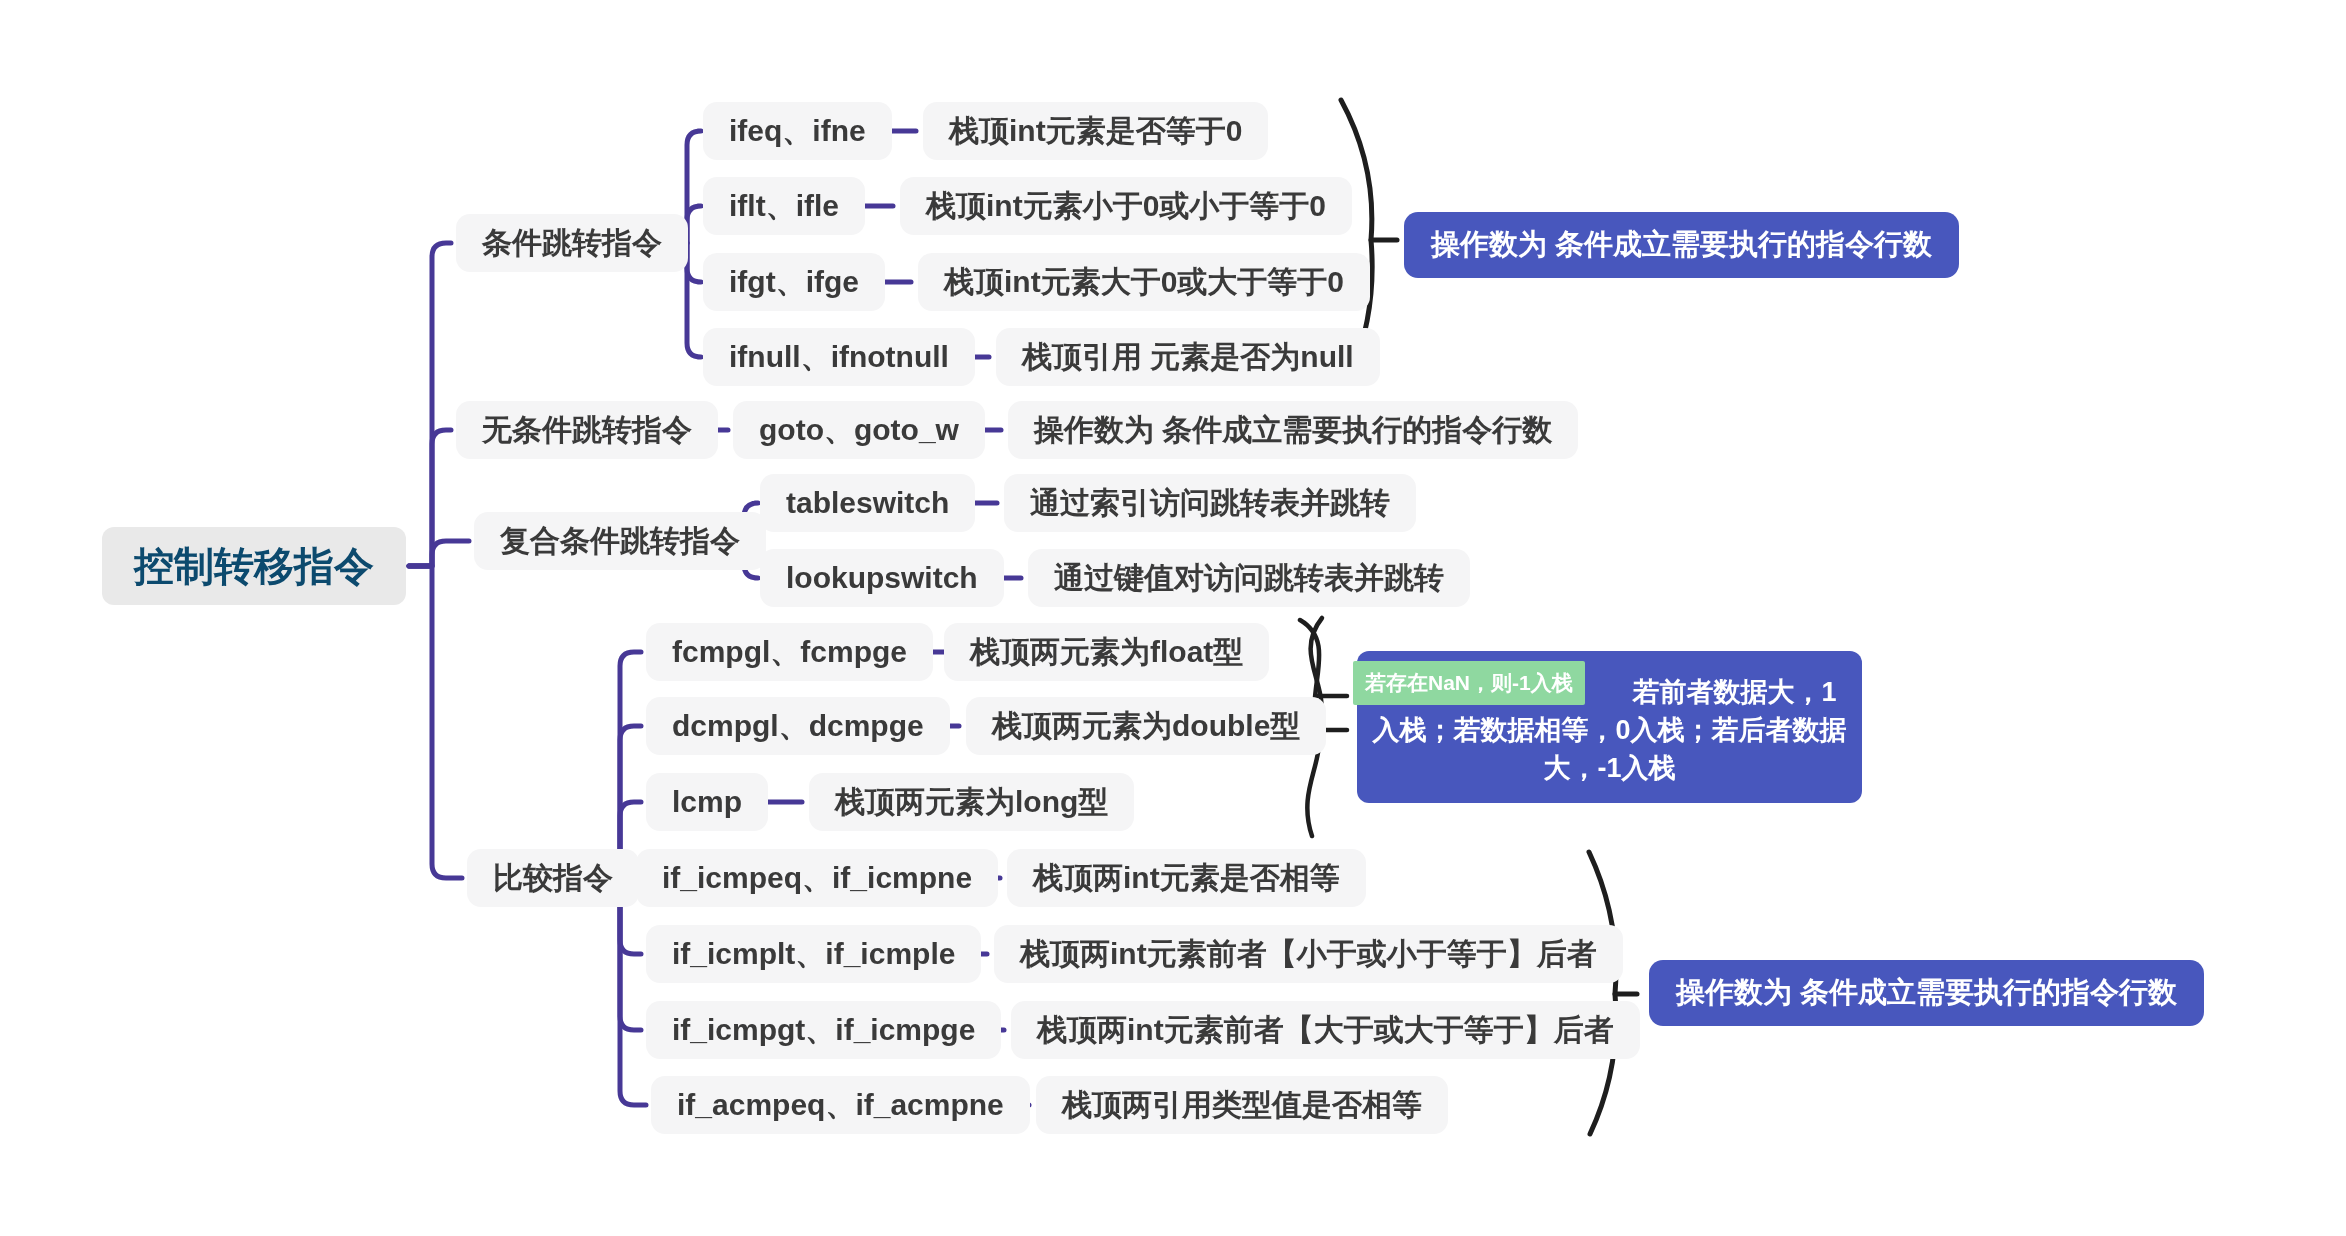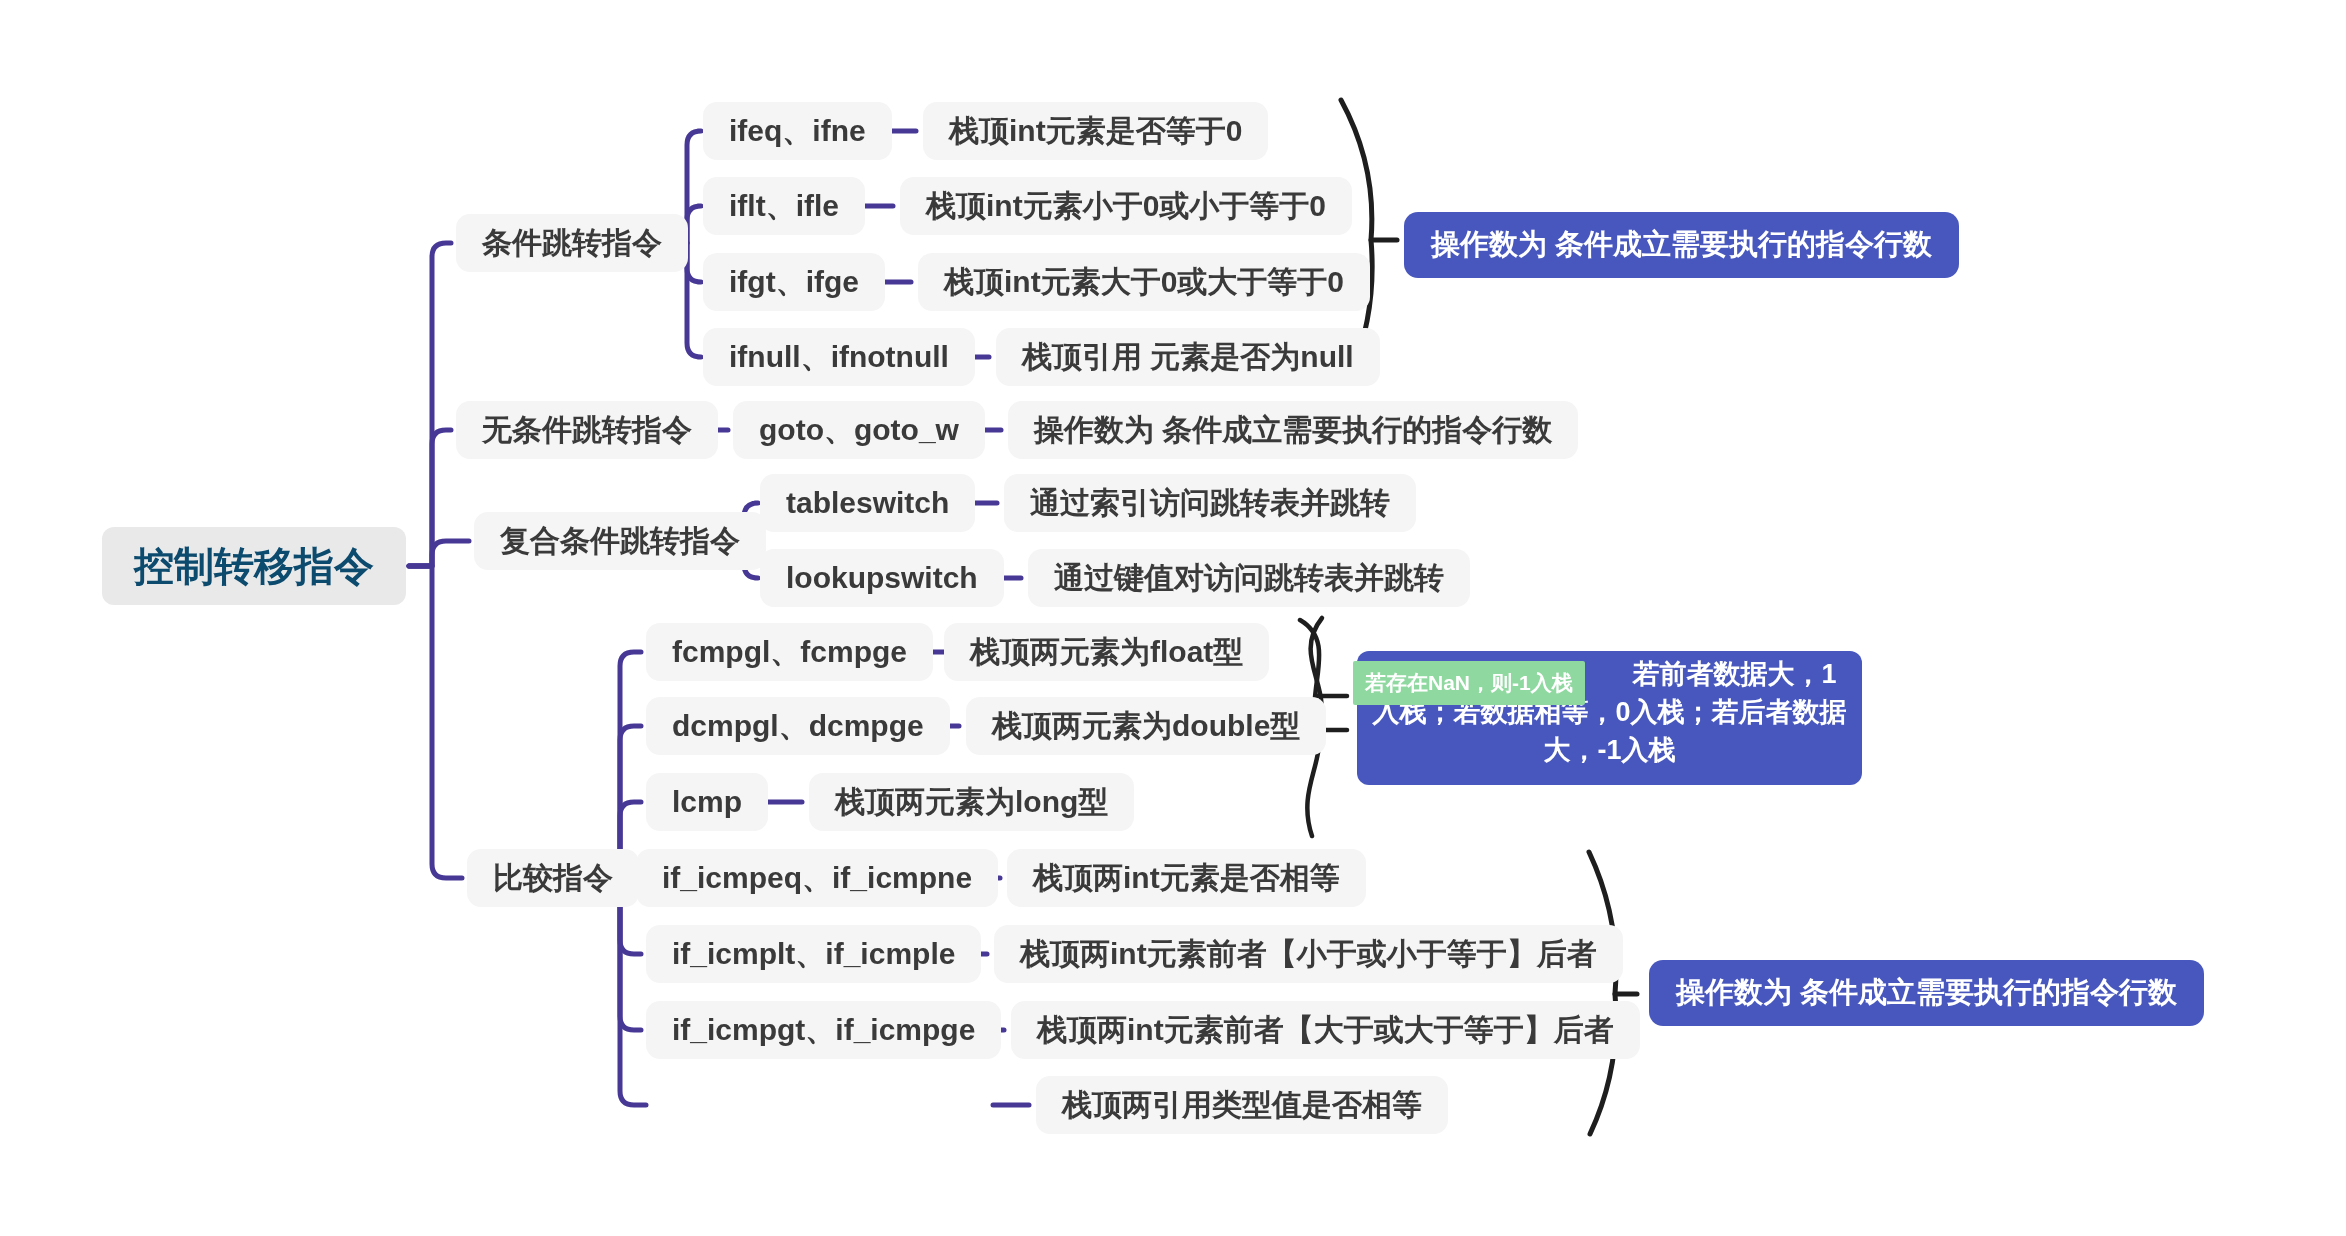--- a/index.html
+++ b/index.html
@@ -34,21 +34,21 @@
     position:absolute;background:var(--blue);color:#ffffff;font-weight:bold;
     border-radius:14px;z-index:4;
   }
   .anno-small{
     transform:translateY(-50%);display:flex;align-items:center;
     height:66px;padding:0 27px;font-size:29px;white-space:nowrap;
   }
   #anno-cond{left:1404px;top:245px;}
   #anno-icmp{left:1649px;top:993px;}
   .anno-big{
-    left:1357px;top:651px;width:477px;padding:4px 14px 16px;
+    left:1357px;top:651px;width:477px;padding:22px 14px 16px;
     font-size:27px;line-height:38px;text-align:center;border-radius:12px;
     word-break:break-all;
   }
   .badge-spacer{display:inline-block;width:250px;height:1px;}
   .nan-badge{
     position:absolute;left:-4px;top:10px;background:var(--green);color:#ffffff;
     font-size:21px;line-height:26px;padding:9px 12px;border-radius:2px;font-weight:bold;
     white-space:nowrap;
   }
   .cpath{stroke:var(--line);stroke-width:5;fill:none;stroke-linecap:round;stroke-linejoin:round;}
@@ -134,20 +134,21 @@
       <div class="node" style="left: 760px; top: 578px;">lookupswitch</div>
       <div class="node" style="left: 1004px; top: 503px;">通过索引访问跳转表并跳转</div>
       <div class="node" style="left: 1028px; top: 578px;">通过键值对访问跳转表并跳转</div>
       <div class="node" style="left: 467px; top: 878px;">比较指令</div>
       <div class="node" style="left: 646px; top: 652px;">fcmpgl、fcmpge</div>
       <div class="node" style="left: 646px; top: 726px;">dcmpgl、dcmpge</div>
       <div class="node" style="left: 646px; top: 802px;">lcmp</div>
       <div class="node" style="left: 636px; top: 878px;">if_icmpeq、if_icmpne</div>
       <div class="node" style="left: 646px; top: 954px;">if_icmplt、if_icmple</div>
       <div class="node" style="left: 646px; top: 1030px;">if_icmpgt、if_icmpge</div>
+      <div class="node" style="left: 651px; top: 1105px;">if_acmpeq、if_acmpne</div>
       <div class="node" style="left: 944px; top: 652px; text-align: center;">栈顶两元素为float型</div>
       <div class="node" style="left: 966px; top: 726px;">栈顶两元素为double型</div>
       <div class="node" style="left: 809px; top: 802px;">栈顶两元素为long型</div>
       <div class="node" style="left: 1007px; top: 878px;">栈顶两int元素是否相等</div>
       <div class="node" style="left: 994px; top: 954px;">栈顶两int元素前者【小于或小于等于】后者</div>
       <div class="node" style="left: 1011px; top: 1030px;">栈顶两int元素前者【大于或大于等于】后者</div>
       <div class="node" style="left: 1036px; top: 1105px;">栈顶两引用类型值是否相等</div>
     </div>
 
   <div class="anno anno-small" id="anno-cond">操作数为 条件成立需要执行的指令行数</div>

